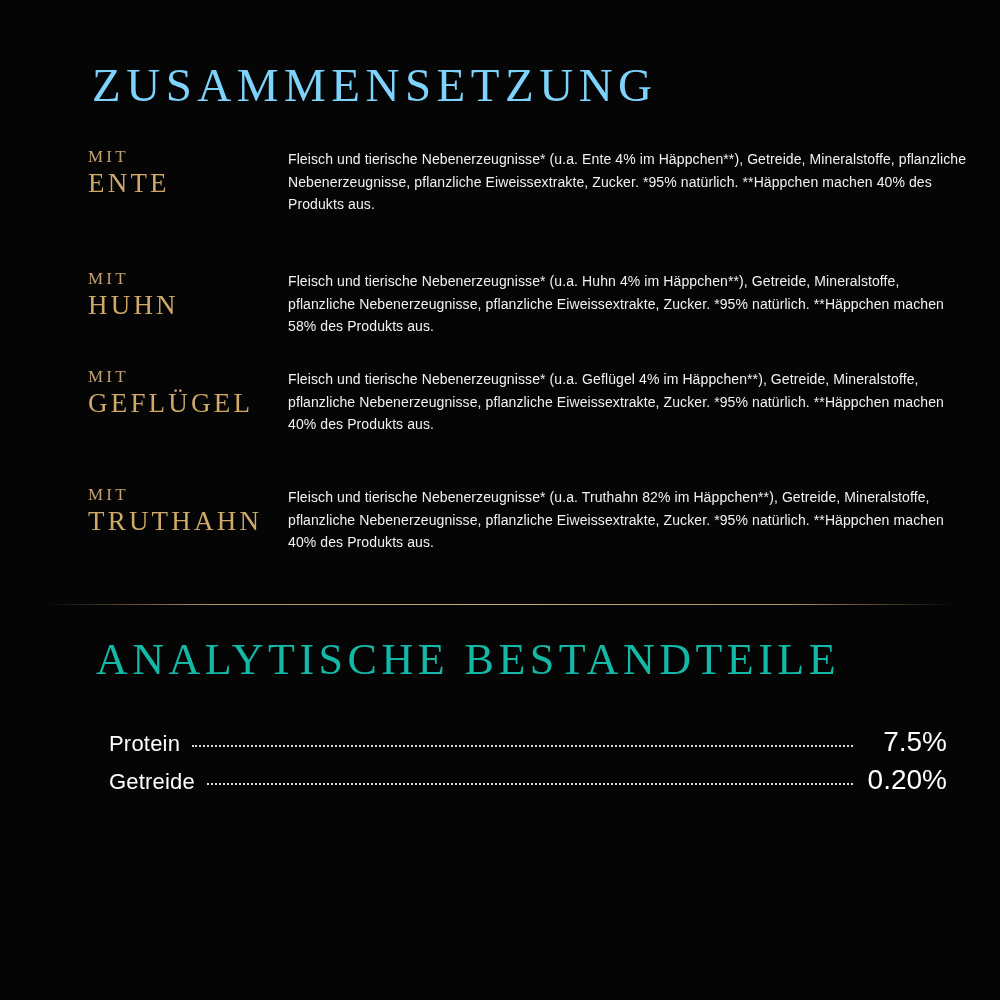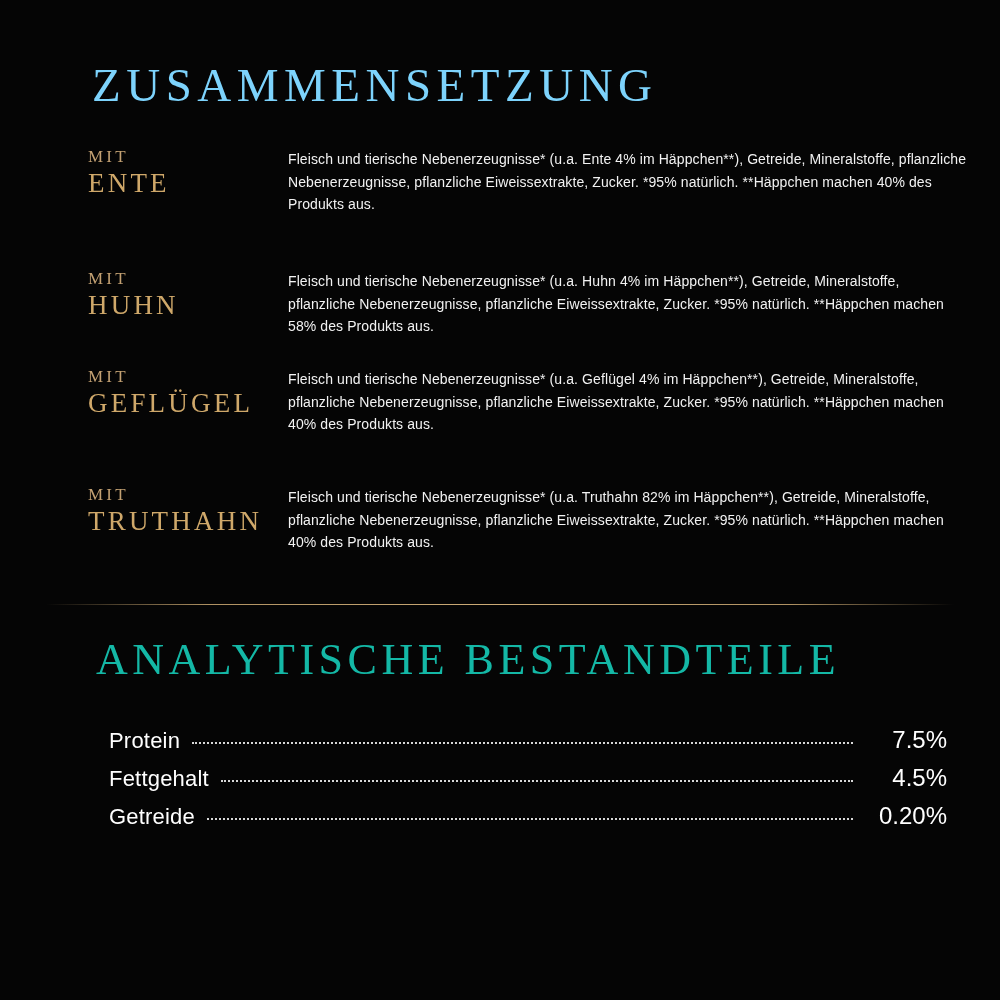--- a/index.html
+++ b/index.html
@@ -129,21 +129,21 @@
   .a-dots {
     flex: 1 1 auto;
     margin: 0 10px 0 12px;
     position: relative;
     top: -4px;
     border-bottom: 2px dotted #d8d8d8;
     height: 1px;
   }
   .a-value {
     font-family: "Liberation Sans", sans-serif;
-    font-size: 24px;
+    font-size: 28px;
     color: #ffffff;
     text-align: right;
     min-width: 84px;
   }
 </style>
 </head>
 <body>
 
 <div class="page">
 
@@ -189,25 +189,20 @@
   <div>
     <div class="heading-analytical">ANALYTISCHE BESTANDTEILE</div>
 
     <div class="analysis">
       <div class="a-row">
         <span class="a-name">Protein</span>
         <span class="a-dots"></span>
         <span class="a-value">7.5%</span>
       </div>
       <div class="a-row">
-        <span class="a-name">Fettgehalt</span>
-        <span class="a-dots"></span>
-        <span class="a-value">4.5%</span>
-      </div>
-      <div class="a-row">
         <span class="a-name">Getreide</span>
         <span class="a-dots"></span>
         <span class="a-value">0.20%</span>
       </div>
     </div>
   </div>
 
 </div>
 
 </body></html>

